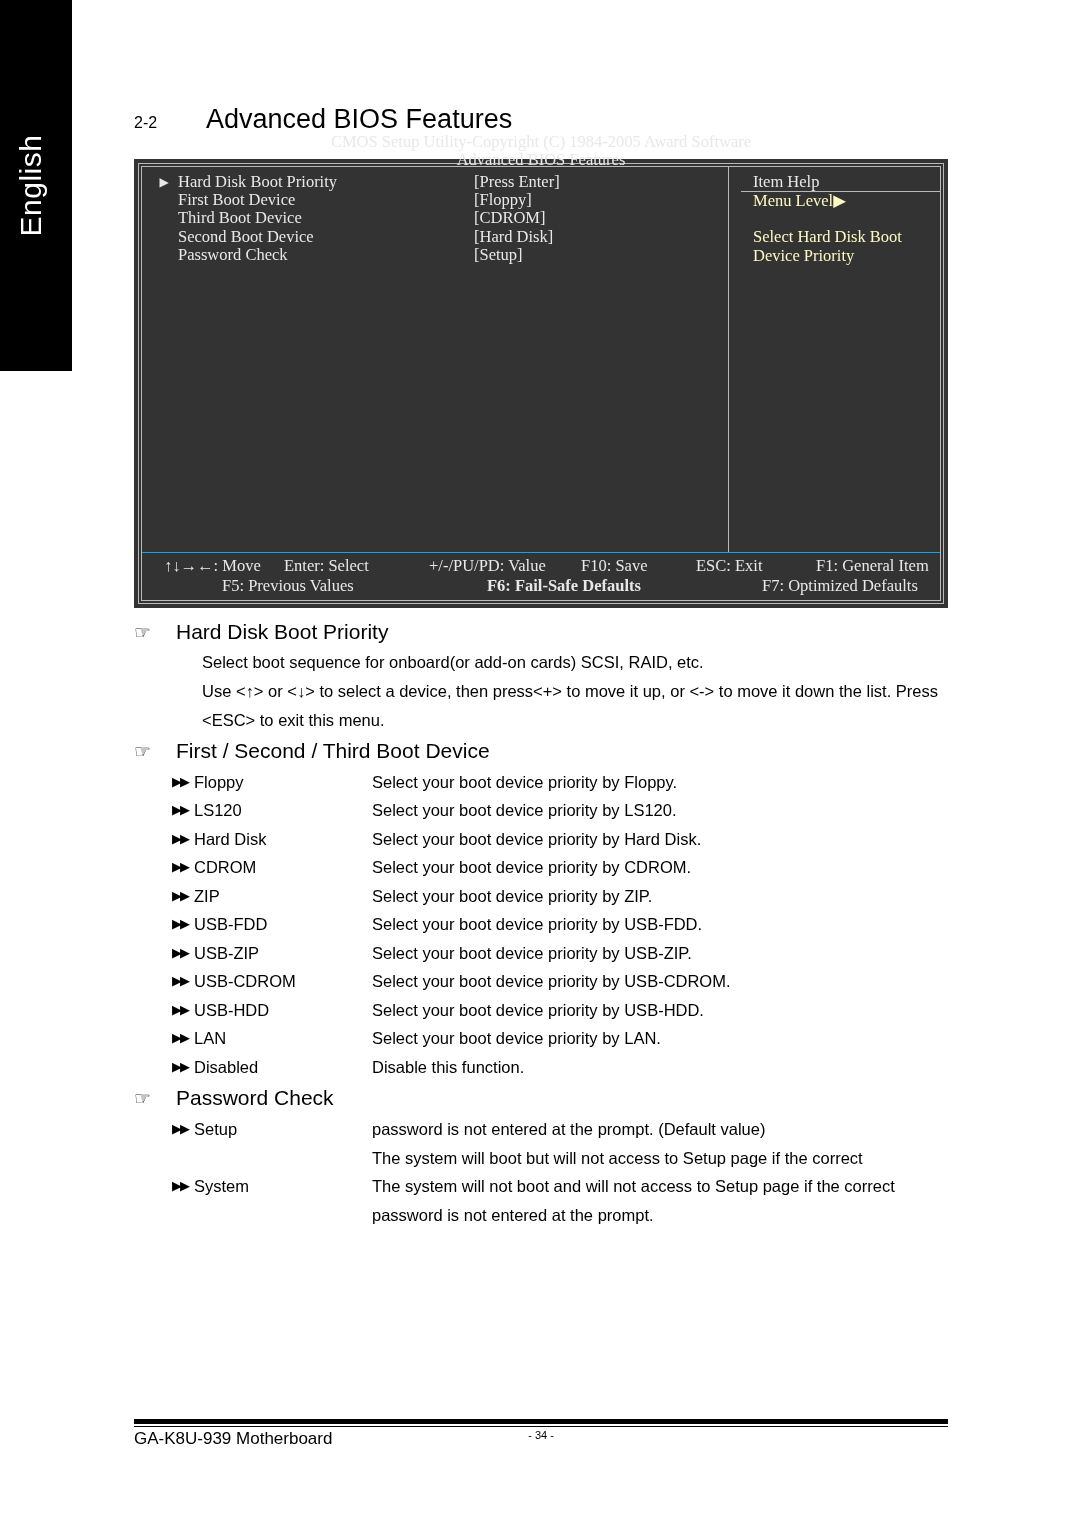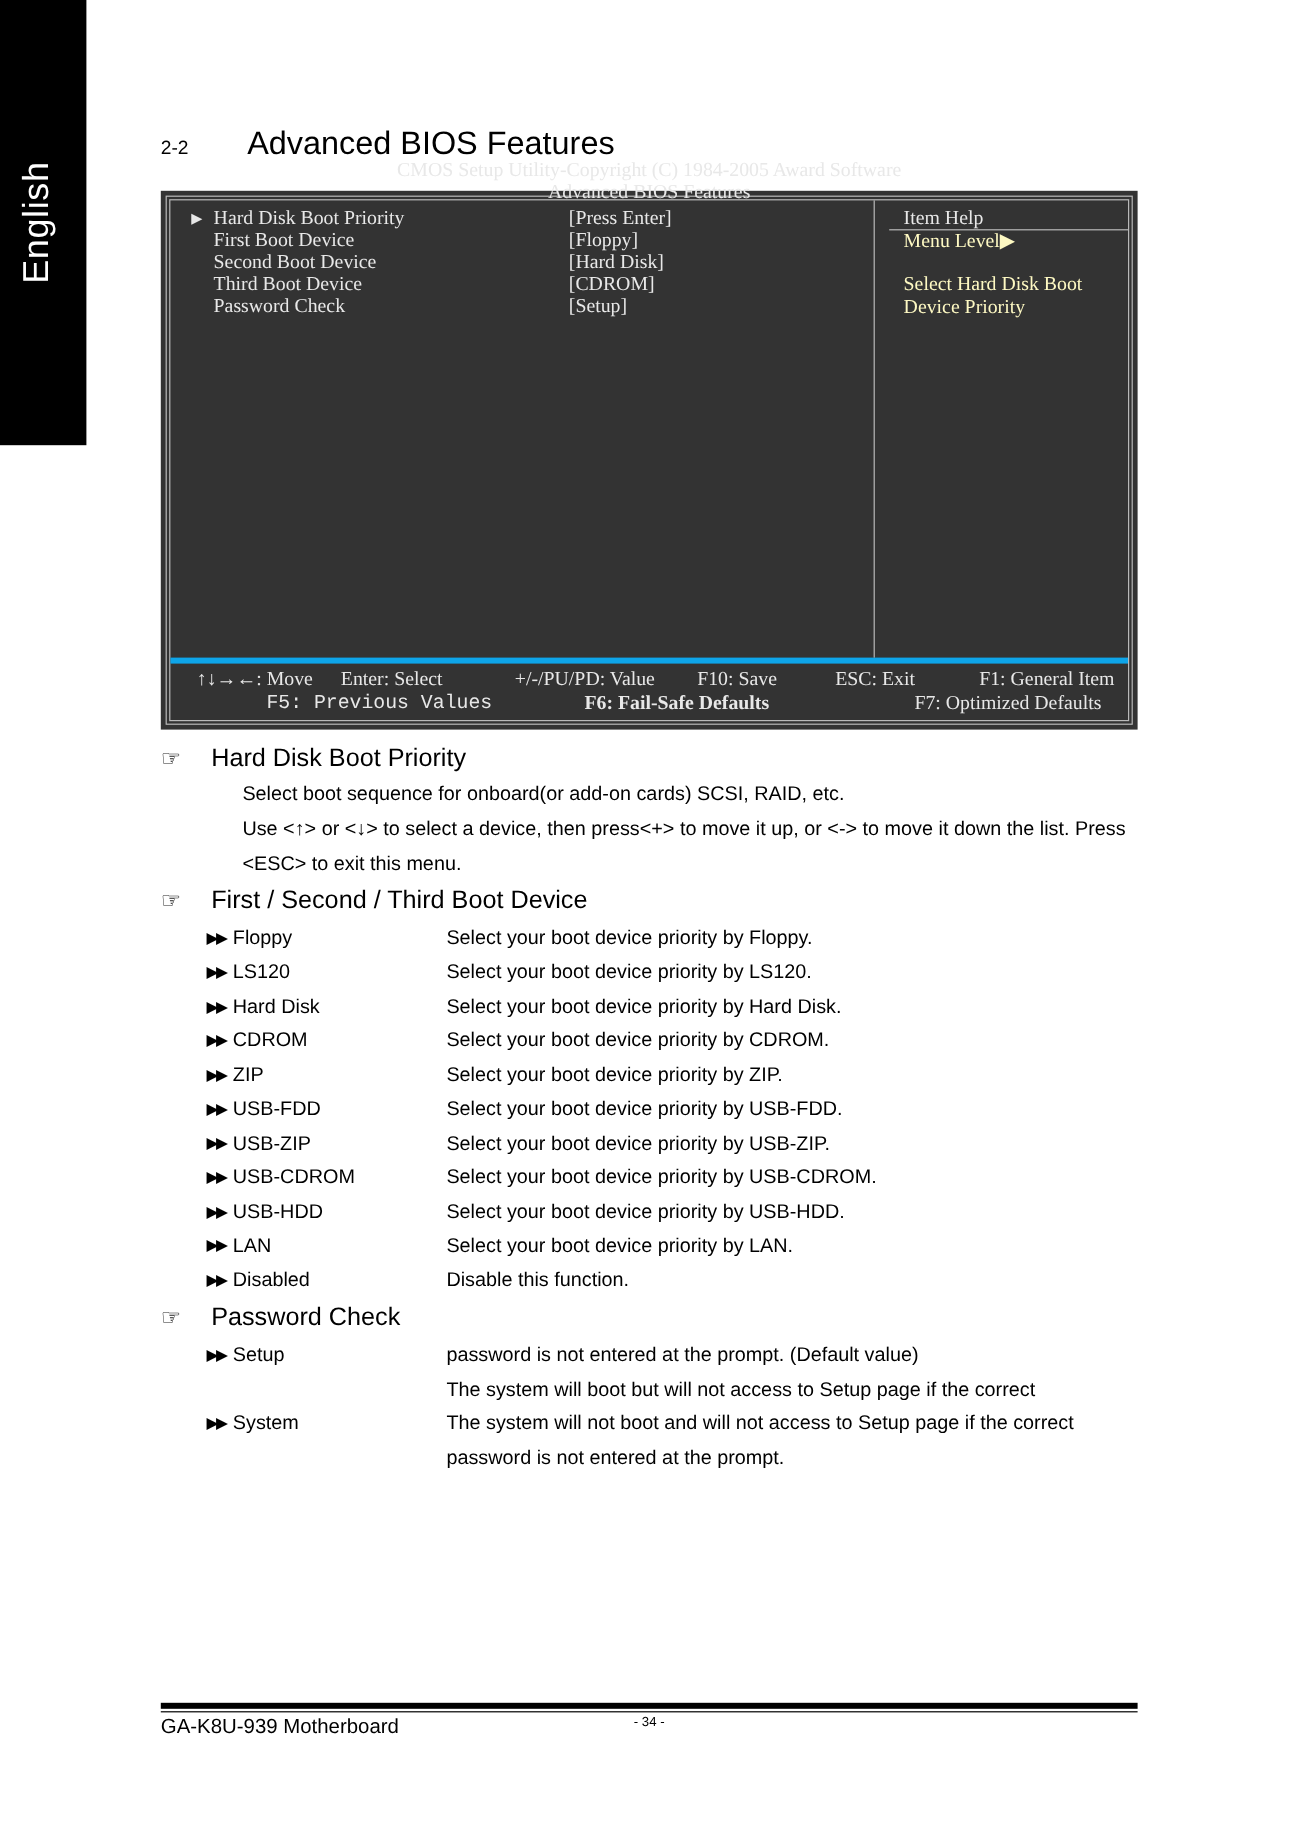--- a/index.html
+++ b/index.html
@@ -150,38 +150,38 @@
     color: #fef9c3;
     font-family: "Liberation Serif", serif;
     font-size: 16.5px;
     line-height: 18.2px;
     padding-left: 12px;
     white-space: pre;
   }
   .help-gap { height: 18.2px; }
 
   .bios-footer {
-    border-top: 5px solid #0ea5e9;
+    border-top: 1px solid #0ea5e9;
     color: #e8e8e8;
     font-family: "Liberation Serif", serif;
     font-size: 16.5px;
     padding: 3px 0 4px 0;
   }
   .bios-footer-row {
     display: flex;
     line-height: 20px;
   }
   .bios-footer-row span { display: inline-block; }
   .fk1 { width: 120px; padding-left: 22px; }
   .fk2 { width: 145px; }
   .fk3 { width: 152px; }
   .fk4 { width: 115px; }
   .fk5 { width: 120px; }
   .fk6 { }
-  .fk-r2-1 { width: 265px; padding-left: 80px; font-family: Liberation Mono, monospace; }
+  .fk-r2-1 { width: 265px; padding-left: 80px; }
   .fk-r2-2 { width: 275px; font-weight: bold; }
   .fk-r2-3 { }
 
   
   .section-head {
     position: absolute;
     display: flex;
     align-items: center;
     font-size: 21px;
     left: 134px;
@@ -275,27 +275,27 @@
             <span class="lbl">Hard Disk Boot Priority</span>
             <span class="val">[Press Enter]</span>
           </div>
           <div class="bios-row">
             <span class="arrow"></span>
             <span class="lbl">First Boot Device</span>
             <span class="val">[Floppy]</span>
           </div>
           <div class="bios-row">
             <span class="arrow"></span>
-            <span class="lbl">Second Boot Device</span>
-            <span class="val">[Hard Disk]</span>
+            <span class="lbl">Third Boot Device</span>
+            <span class="val">[CDROM]</span>
           </div>
           <div class="bios-row">
             <span class="arrow"></span>
-            <span class="lbl">Third Boot Device</span>
-            <span class="val">[CDROM]</span>
+            <span class="lbl">Second Boot Device</span>
+            <span class="val">[Hard Disk]</span>
           </div>
           <div class="bios-row">
             <span class="arrow"></span>
             <span class="lbl">Password Check</span>
             <span class="val">[Setup]</span>
           </div>
         </div>
 
         <div class="bios-help">
           <div class="help-title">Item Help</div>

